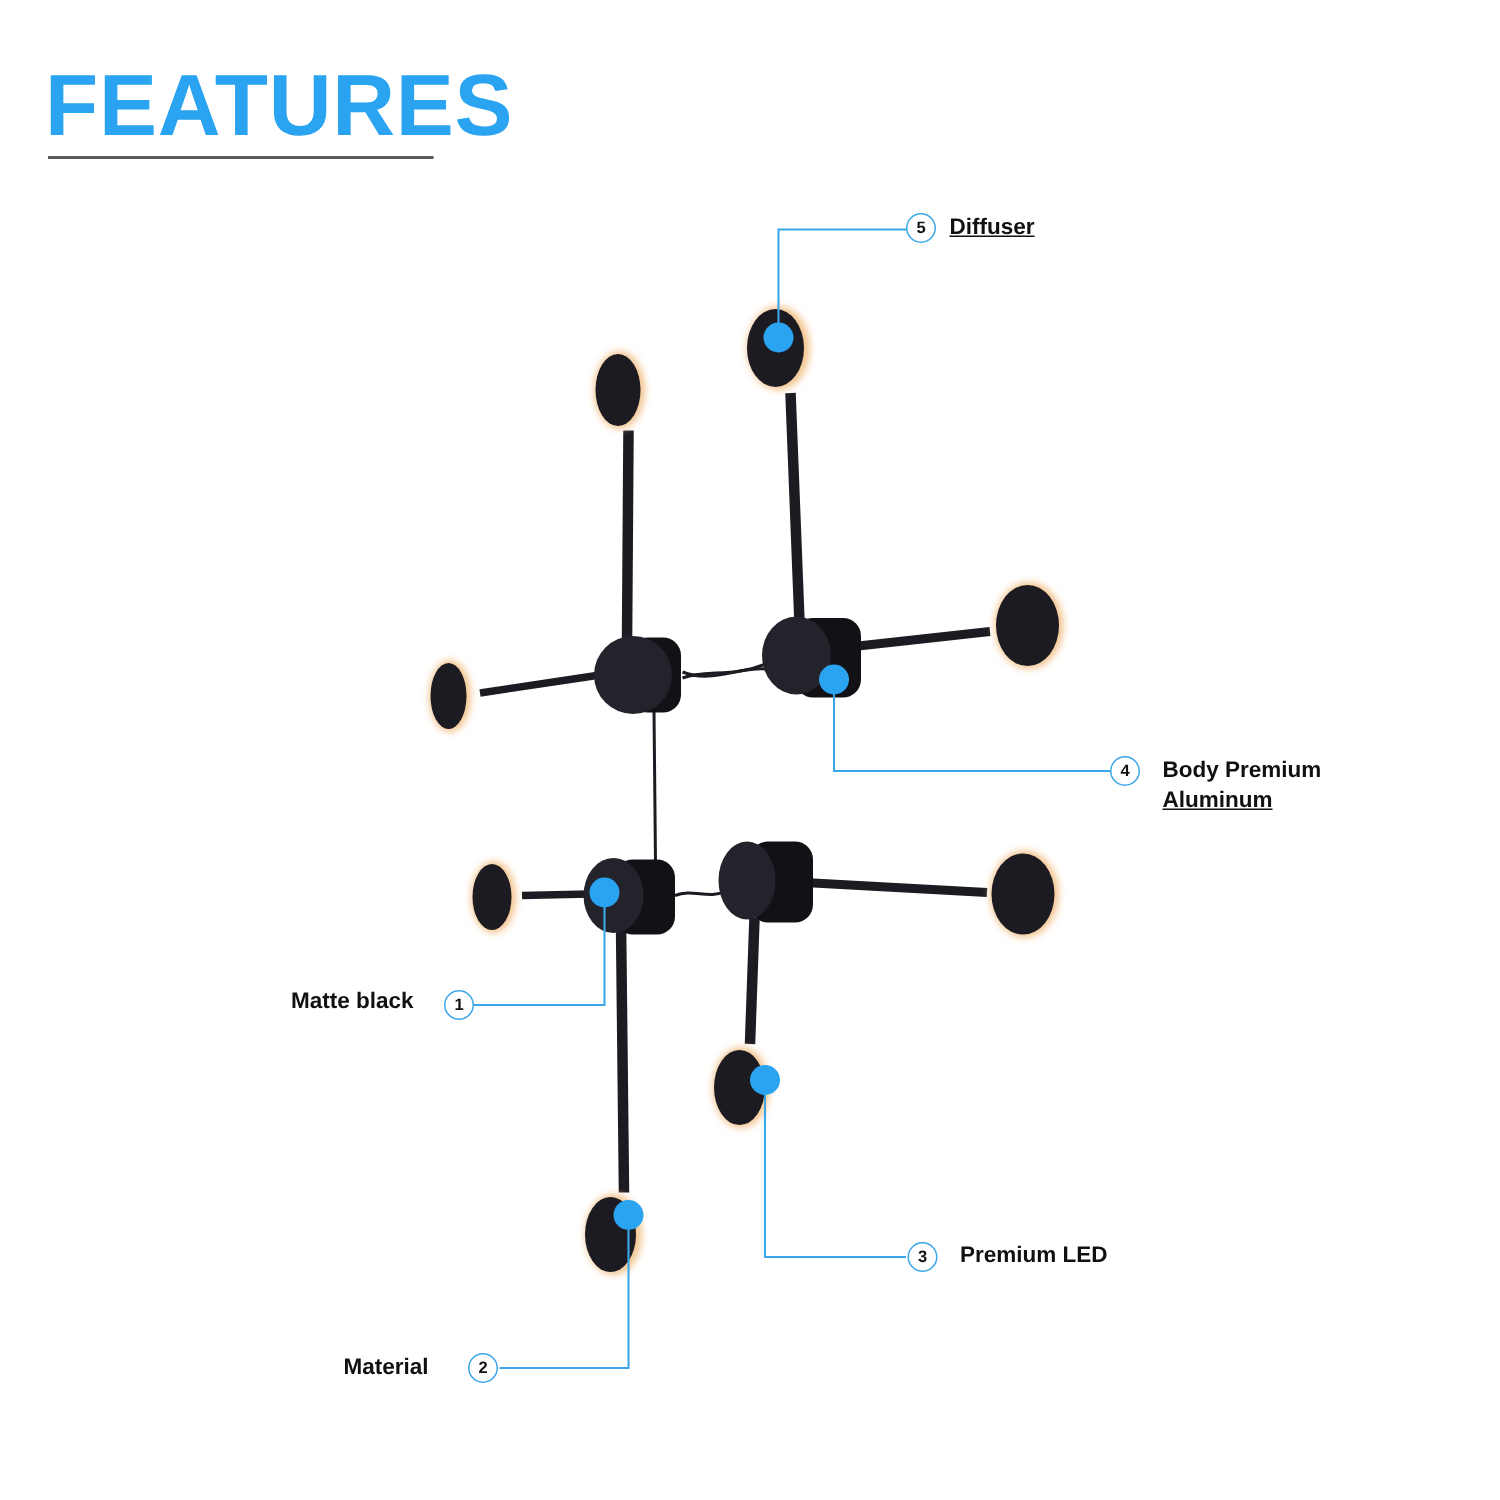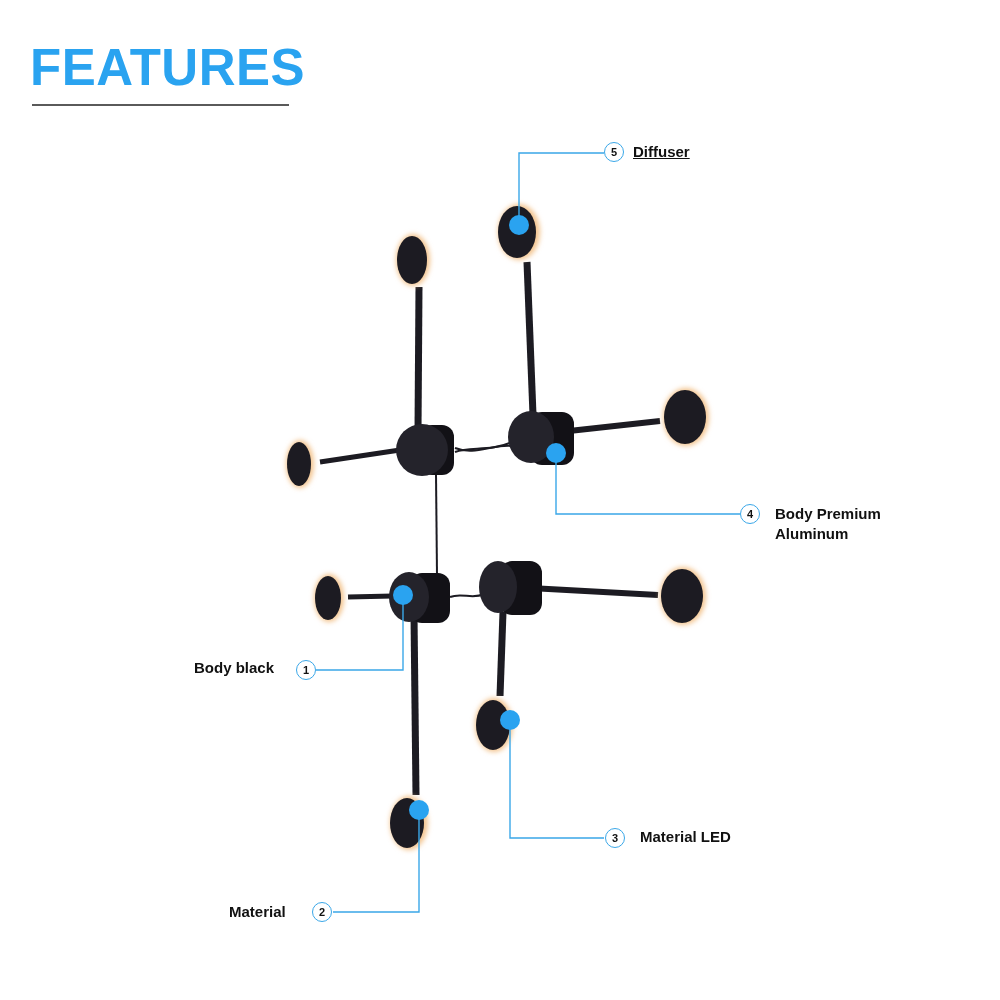--- a/index.html
+++ b/index.html
@@ -1,18 +1,18 @@
 <!DOCTYPE html>
 <html><head>
   <meta charset="utf-8">
   <style>
     html, body { margin: 0; padding: 0; background: #ffffff; }
     body { width: 1000px; height: 1000px; position: relative; overflow: hidden;
            font-family: "Liberation Sans", "DejaVu Sans", sans-serif; }
-    .title { position: absolute; left: 30px; top: 42px; font-size: 51px; font-weight: 700;
+    .title { position: absolute; left: 30px; top: 42px; font-size: 58px; font-weight: 700;
              color: #2aa3f0; letter-spacing: 0.5px; line-height: 1; margin: 0; }
     .title-rule { position: absolute; left: 32px; top: 104px; width: 257px; height: 2px; background: #5a5a5a; }
     svg.stage { position: absolute; left: 0; top: 0; width: 1000px; height: 1000px; }
     .label { position: absolute; font-size: 15px; font-weight: 700; color: #111; line-height: 20px; white-space: nowrap; }
     .badge { position: absolute; width: 20px; height: 20px; border: 1.5px solid #3aa7e8; border-radius: 50%;
              background: #fff; box-sizing: border-box; font-size: 11px; font-weight: 700; color: #111;
              display: flex; align-items: center; justify-content: center; }
   </style>
 </head>
 <body>
@@ -114,22 +114,22 @@
     <circle cx="510" cy="720" r="10"></circle>
     <circle cx="419" cy="810" r="10"></circle>
   </g>
 </svg>
 
 <div class="badge" style="left:604px; top:142px;">5</div>
 <div class="label" style="left:633px; top:142px;text-decoration:underline;">Diffuser</div>
 
 <div class="badge" style="left:740px; top:504px;">4</div>
 <div class="label" style="left:775px; top:504px;">Body Premium</div>
-<div class="label" style="left:775px; top:524px;">Aluminum</div>
+<div class="label" style="left:775px; top:524px;text-decoration:underline;">Aluminum</div>
 
-<div class="label" style="left:194px; top:658px;">Body black</div>
+<div class="label" style="left:194px; top:658px;">Matte black</div>
 <div class="badge" style="left:296px; top:660px;">1</div>
 
 <div class="badge" style="left:605px; top:828px;">3</div>
-<div class="label" style="left:640px; top:827px;">Material LED</div>
+<div class="label" style="left:640px; top:827px;">Premium LED</div>
 
 <div class="label" style="left:229px; top:902px;">Material</div>
 <div class="badge" style="left:312px; top:902px;">2</div>
 
 </body></html>

